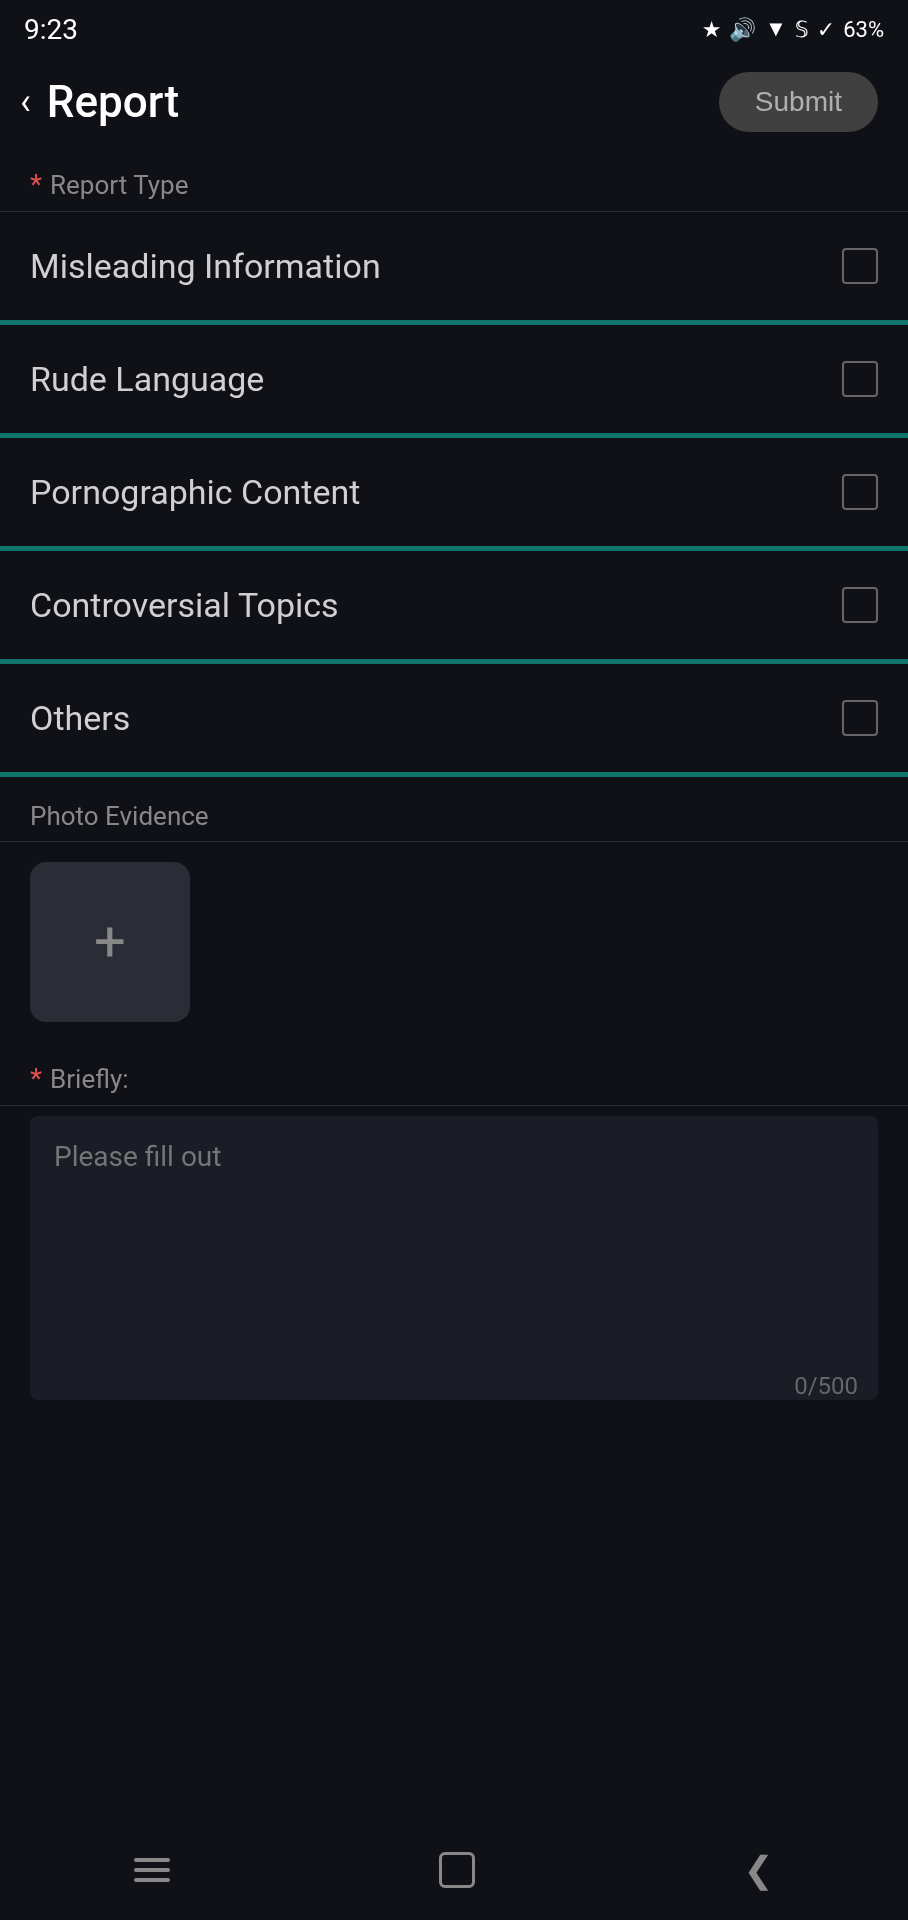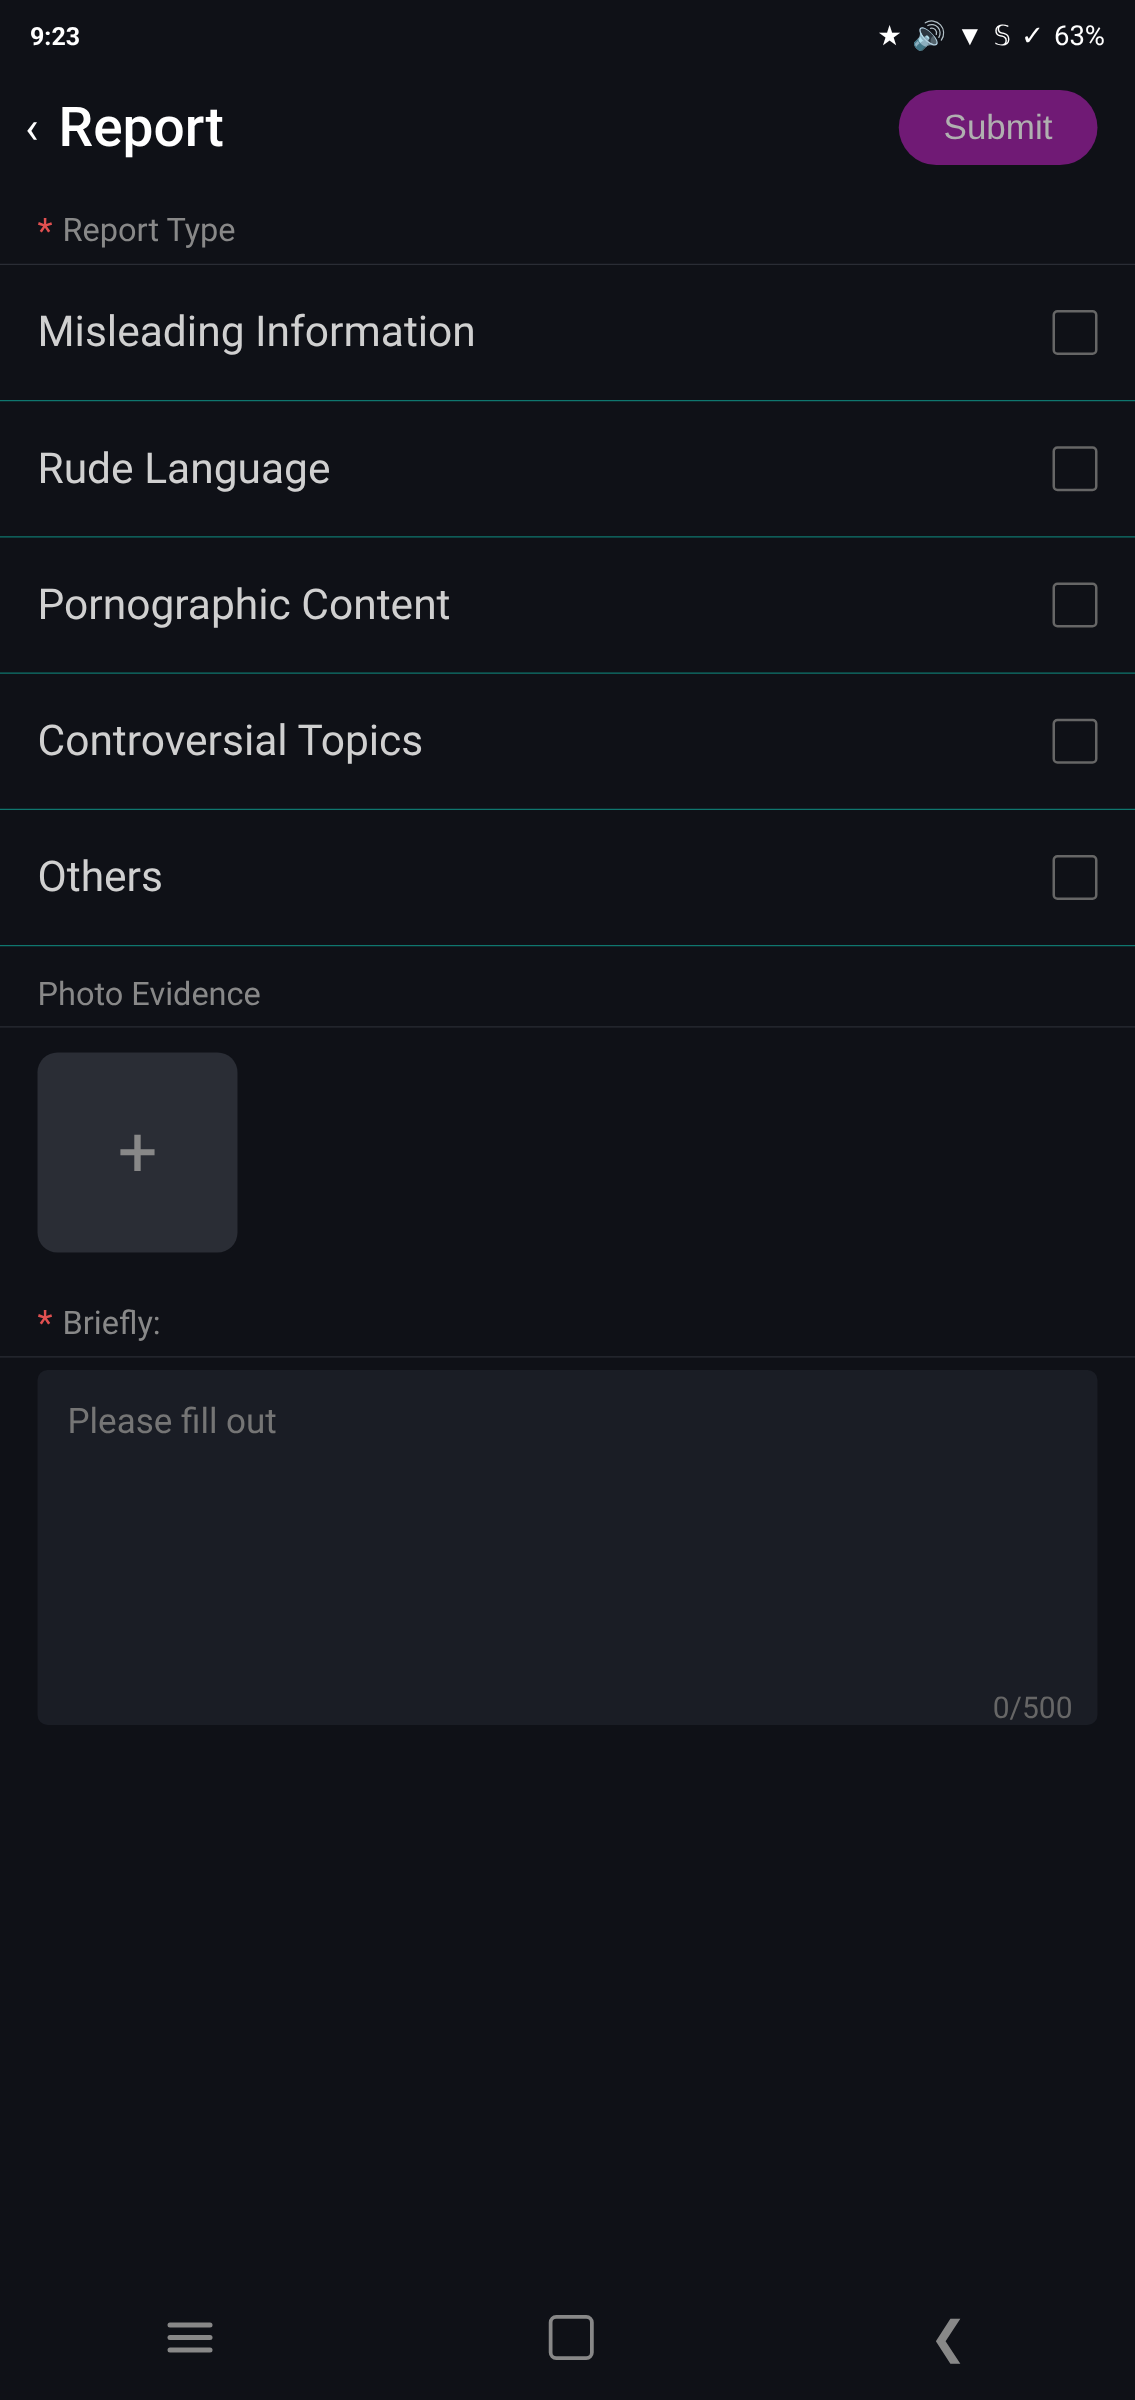--- a/index.html
+++ b/index.html
@@ -22,22 +22,22 @@
     
     .status-bar {
       display: flex;
       justify-content: space-between;
       align-items: center;
       padding: 10px 24px 8px 24px;
       height: 56px;
     }
 
     .status-time {
-      font-size: 20px;
-      font-weight: 700;
+      font-size: 28px;
+      font-weight: 400;
       color: #ffffff;
     }
 
     .status-icons {
       display: flex;
       align-items: center;
       gap: 8px;
       font-size: 22px;
       color: #ffffff;
     }
@@ -71,21 +71,21 @@
       line-height: 1;
     }
 
     .header-title {
       font-size: 44px;
       font-weight: 500;
       color: #ffffff;
     }
 
     .submit-button {
-      background-color: #701a75;
+      background-color: #404040;
       color: #b0b0b0;
       border: none;
       border-radius: 30px;
       padding: 14px 36px;
       font-size: 28px;
       cursor: pointer;
     }
 
     
     .section-label {
@@ -107,21 +107,21 @@
       background-color: #2a2d35;
       margin: 0 0;
     }
 
     
     .report-option {
       display: flex;
       justify-content: space-between;
       align-items: center;
       padding: 34px 30px;
-      border-bottom: 1px solid #0f766e;
+      border-bottom: 5px solid #0f766e;
     }
 
     .report-option-label {
       font-size: 34px;
       color: #d0d0d0;
       font-weight: 400;
     }
 
     .checkbox {
       width: 36px;

